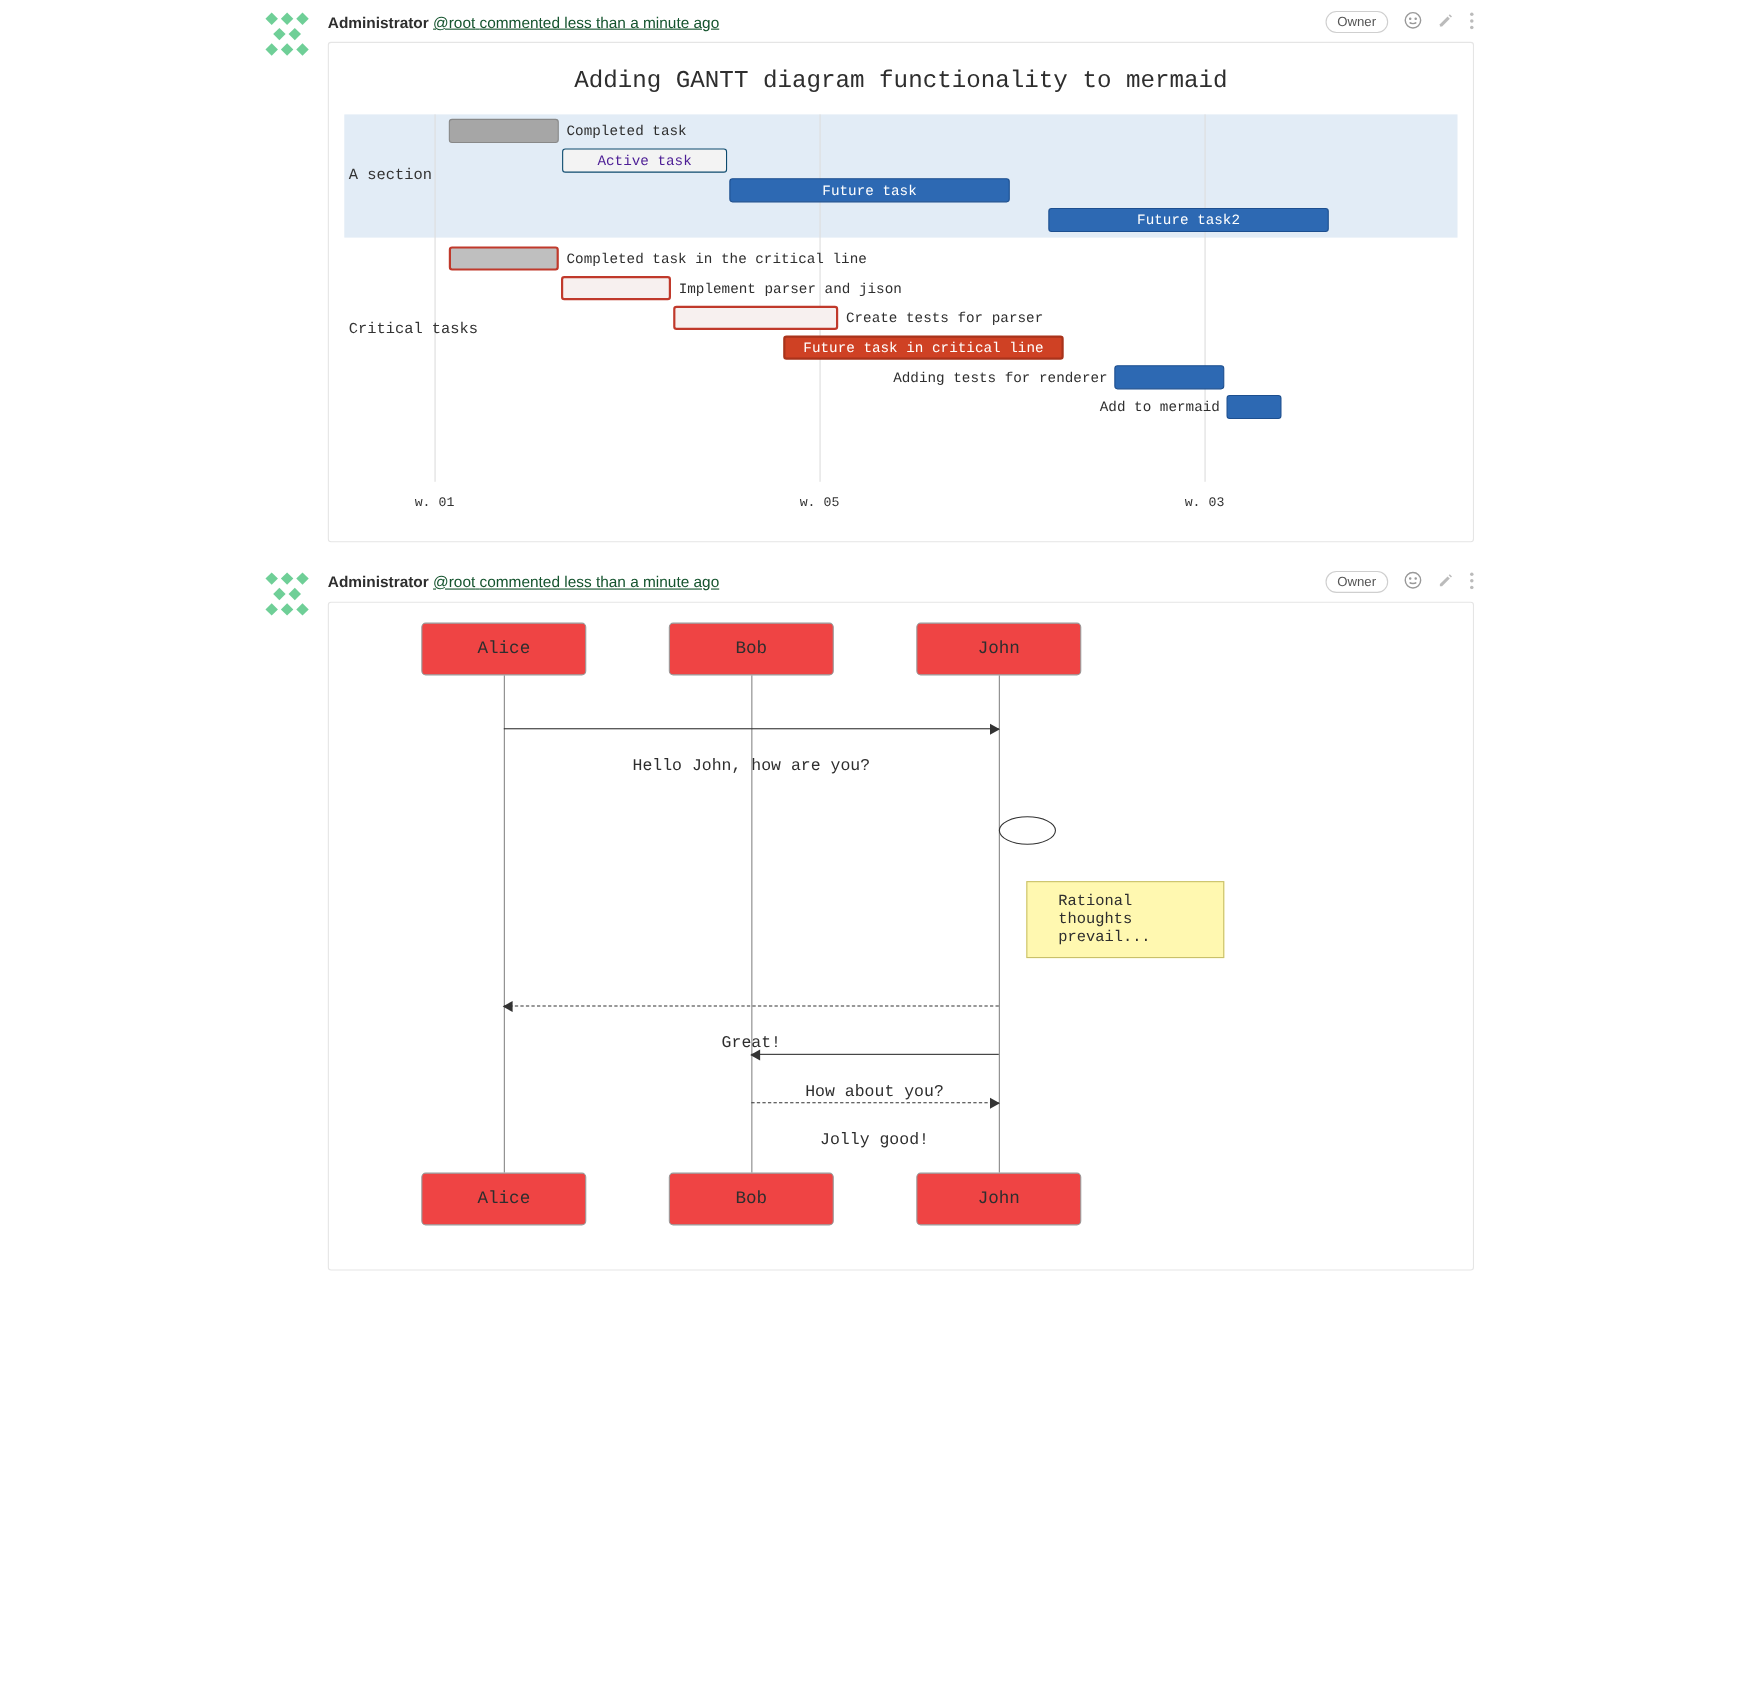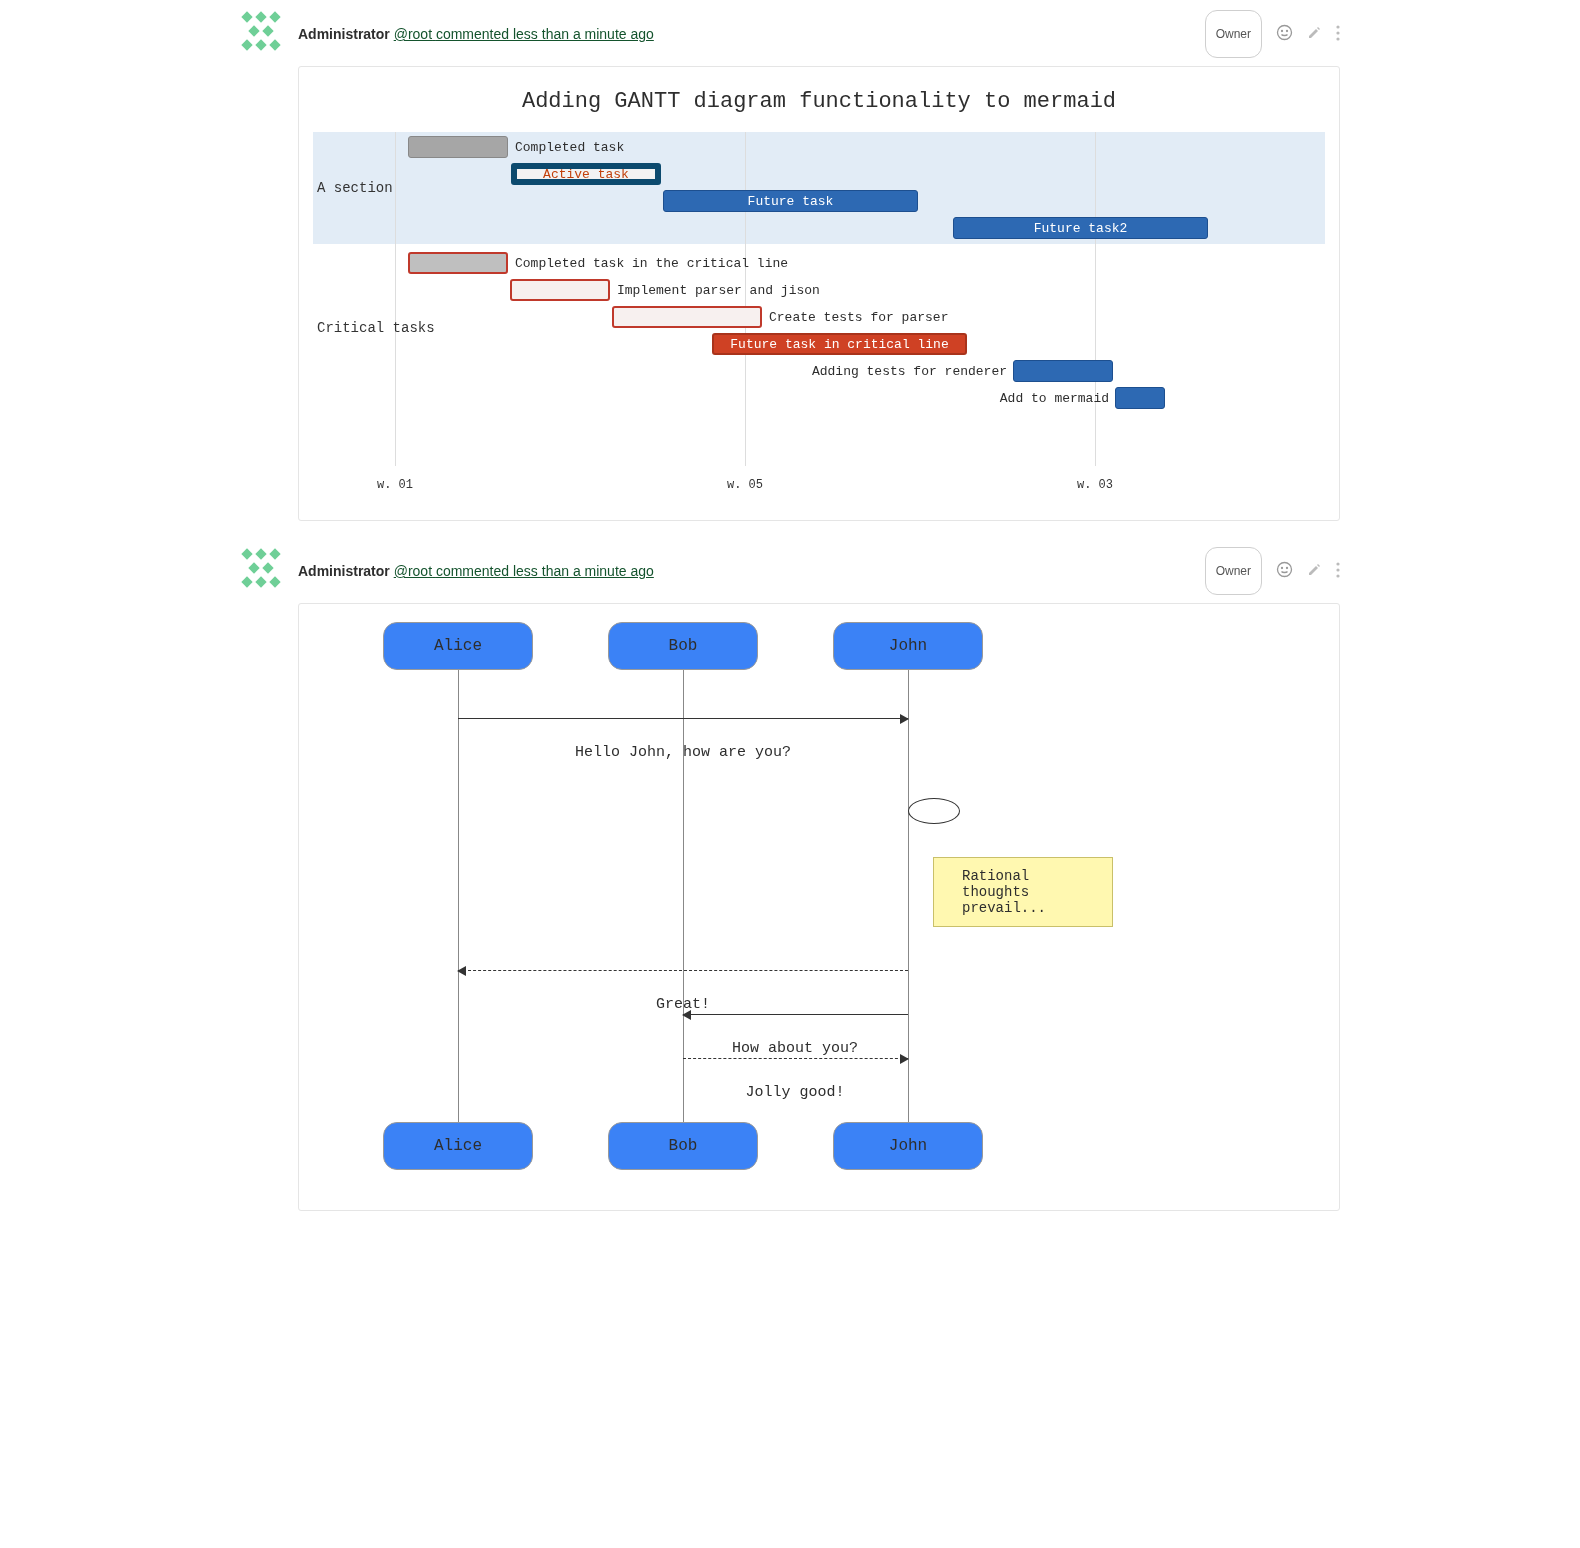--- a/index.html
+++ b/index.html
@@ -19,21 +19,21 @@
   .note-body { flex: 1; }
   .note-header {
     display: flex; align-items: center; justify-content: space-between;
     padding: 4px 0 8px 0;
   }
   .note-author .name { font-weight: 600; color: #2e2e2e; }
   .note-author .meta { color: #14532d; text-decoration: underline; }
   .note-actions { display: flex; align-items: center; gap: 14px; color:#919191; }
   .owner-badge {
     border: 1px solid #cfcfcf; border-radius: 12px;
-    padding: 16px 10px; font-size: 12px; color: #555;
+    padding: 2px 10px; font-size: 12px; color: #555;
   }
   .note-panel {
     border: 1px solid #e5e5e5; border-radius: 3px;
     padding: 18px 14px 28px 14px;
     background: #fff;
   }
   .mono { font-family: "SFMono-Regular", Consolas, "Liberation Mono", Menlo, monospace; }
   
   .gantt-title { text-align:center; font-size: 22px; margin: 4px 0 18px 0; }
   .gantt { position: relative; height: 360px; }
@@ -47,32 +47,32 @@
   .gantt .tick { position:absolute; bottom:0; font-size:12px; color:#333; transform:translateX(-50%); }
   .gantt .sec-label {
     position:absolute; left:4px; font-size:14px; color:#333; transform:translateY(-50%);
   }
   .bar {
     position:absolute; height:22px; border-radius:3px;
     display:flex; align-items:center; justify-content:center;
     font-size:13px; white-space:nowrap;
   }
   .bar.done     { background:#a6a6a6; border:1px solid #888; }
-  .bar.active   { background:#f3f3f3; border:6px solid #0c4a6e; color:#c2410c; }
+  .bar.active   { background:#f3f3f3; border:1px solid #0c4a6e; color:#4c1d95; }
   .bar.future   { background:#2d69b3; border:1px solid #1d4f8f; color:#fff; }
   .bar.critdone { background:#bfbfbf; border:2px solid #c0392b; }
   .bar.critact  { background:#f7f0ef; border:2px solid #c0392b; }
   .bar.crit     { background:#cf4124; border:2px solid #a9331b; color:#fff; }
   .bar.small    { background:#2d69b3; border:1px solid #1d4f8f; }
   .bartext { position:absolute; height:22px; display:flex; align-items:center; font-size:13px; }
   
   .seq { position:relative; height:560px; }
   .actor {
     position:absolute; width:150px; height:48px;
-    border:1px solid #999; border-radius:14px; background:#3b82f6;
+    border:1px solid #999; border-radius:4px; background:#ef4444;
     display:flex; align-items:center; justify-content:center;
     font-size:16px;
   }
   .lifeline { position:absolute; width:0; border-left:1px solid #888; }
   .msg-line { position:absolute; height:0; border-top:1.5px solid #333; }
   .msg-line.dashed { border-top:1.5px dashed #333; }
   .msg-line::after {
     content:""; position:absolute; right:-1px; top:-5px;
     border-left:9px solid #333; border-top:5px solid transparent; border-bottom:5px solid transparent;
   }

